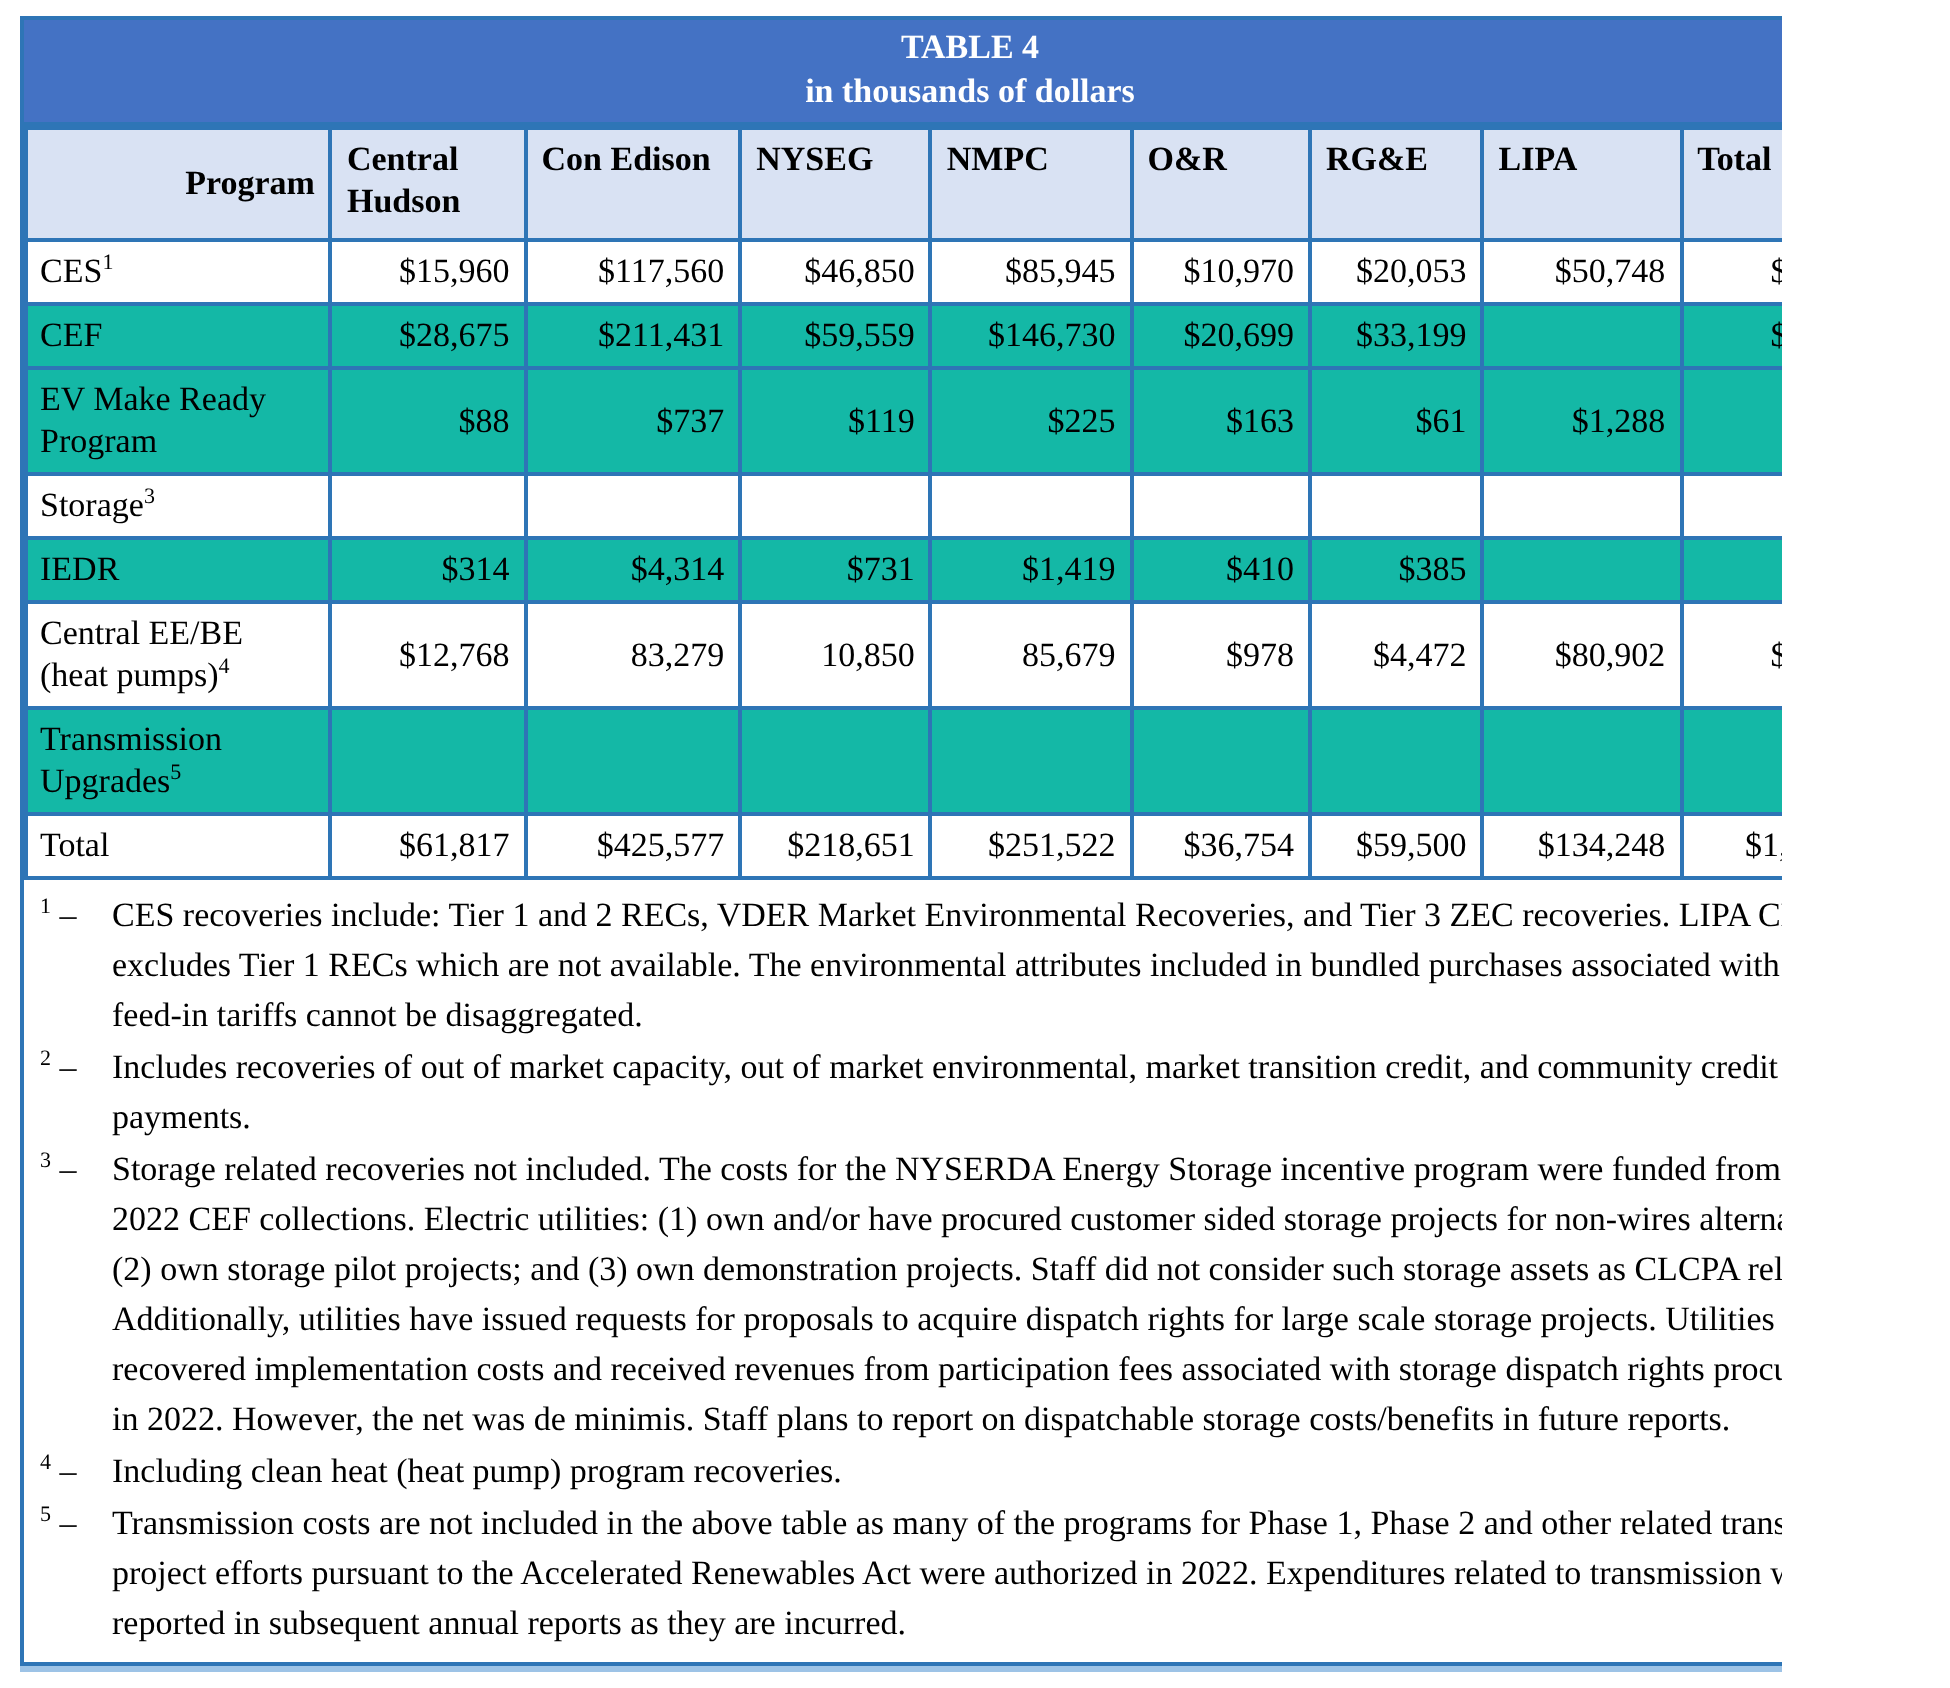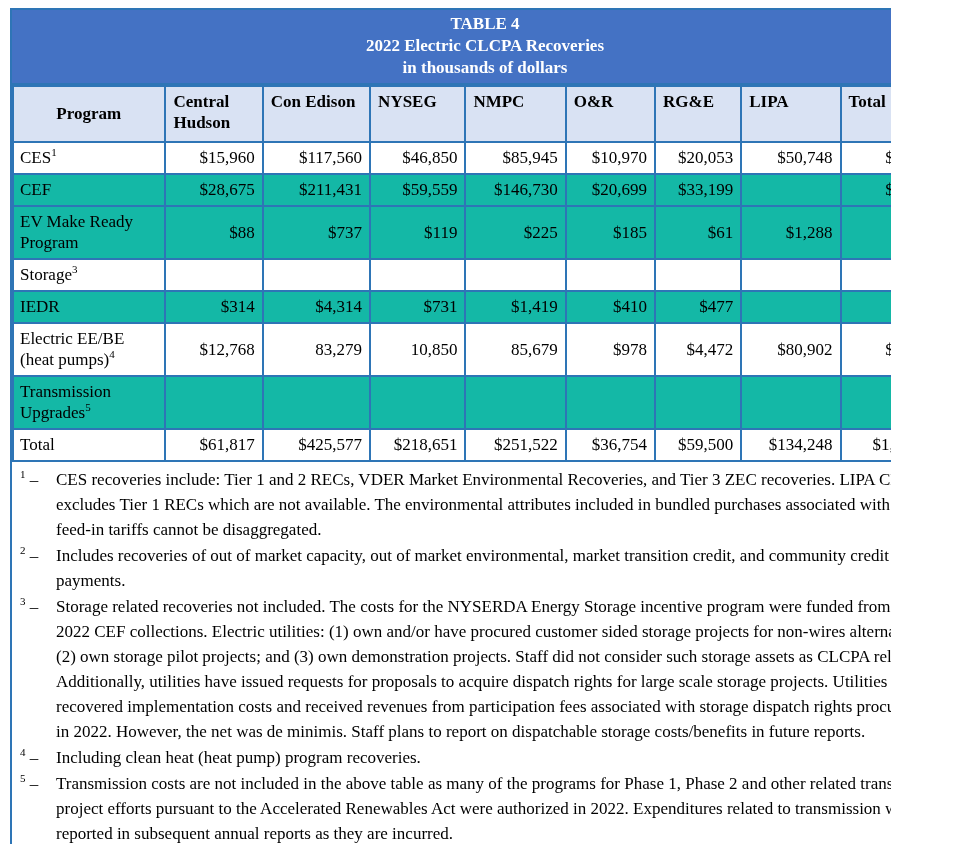--- a/index.html
+++ b/index.html
@@ -50,21 +50,21 @@
     box-sizing: border-box;
   }
   table.recoveries th {
     background: #D9E2F3;
     font-weight: bold;
     text-align: left;
     vertical-align: top;
     height: 56px;
   }
   table.recoveries th.program-header {
-    text-align: center;
+    text-align: right;
     vertical-align: middle;
     padding-left: 6px;
   }
   table.recoveries td {
     text-align: right;
     vertical-align: middle;
     background: #ffffff;
   }
   table.recoveries td.program-cell {
     text-align: left;
@@ -97,21 +97,20 @@
   }
 </style>
 </head>
 <body>
 
 <div class="page">
   <div class="figure">
 
     <div class="title-band">
       <div>TABLE 4</div>
-      <div>2022 Electric CLCPA Recoveries</div>
       <div>in thousands of dollars</div>
     </div>
 
     <table class="recoveries">
       <colgroup id="colgroup">
           <col style="width: 152px;">
           <col style="width: 97px;">
           <col style="width: 107px;">
           <col style="width: 95px;">
           <col style="width: 100px;">
@@ -155,21 +154,21 @@
             <td>$33,199</td>
             <td class="empty-cell"></td>
             <td>$500,294</td>
           </tr>
           <tr class="shaded">
             <td class="program-cell"><span>EV Make Ready Program</span></td>
             <td>$88</td>
             <td>$737</td>
             <td>$119</td>
             <td>$225</td>
-            <td>$185</td>
+            <td>$163</td>
             <td>$61</td>
             <td>$1,288</td>
             <td>$2,703</td>
           </tr>
           <tr>
             <td class="program-cell"><span>Storage</span><sup>3</sup></td>
             <td class="empty-cell"></td>
             <td class="empty-cell"></td>
             <td class="empty-cell"></td>
             <td class="empty-cell"></td>
@@ -178,26 +177,26 @@
             <td class="empty-cell"></td>
             <td class="empty-cell"></td>
           </tr>
           <tr class="shaded">
             <td class="program-cell"><span>IEDR</span></td>
             <td>$314</td>
             <td>$4,314</td>
             <td>$731</td>
             <td>$1,419</td>
             <td>$410</td>
-            <td>$477</td>
+            <td>$385</td>
             <td class="empty-cell"></td>
             <td>$7,524</td>
           </tr>
           <tr>
-            <td class="program-cell"><span>Electric EE/BE (heat pumps)</span><sup>4</sup></td>
+            <td class="program-cell"><span>Central EE/BE (heat pumps)</span><sup>4</sup></td>
             <td>$12,768</td>
             <td>83,279</td>
             <td>10,850</td>
             <td>85,679</td>
             <td>$978</td>
             <td>$4,472</td>
             <td>$80,902</td>
             <td>$278,928</td>
           </tr>
           <tr class="shaded">

